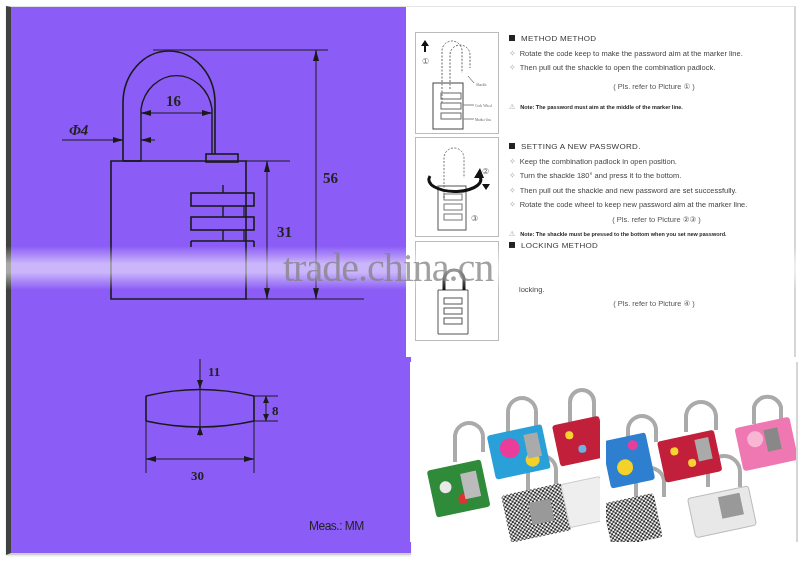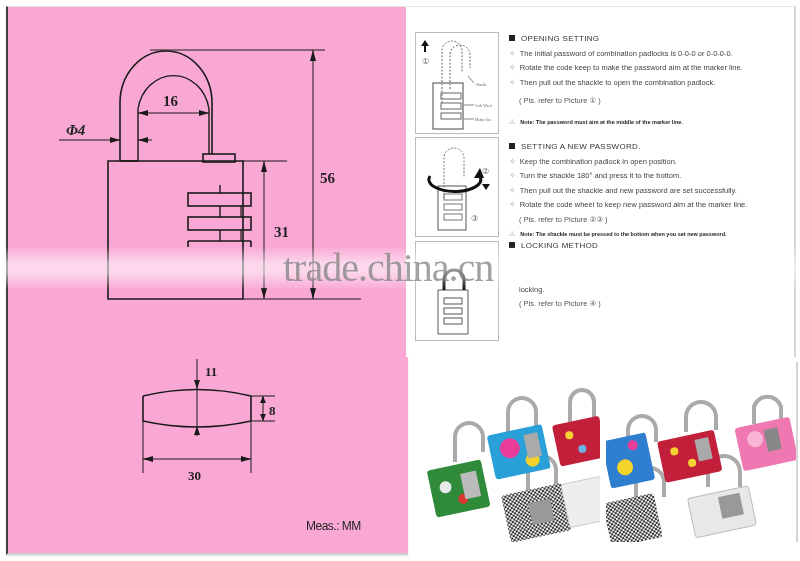--- a/index.html
+++ b/index.html
@@ -1,27 +1,27 @@
 <!DOCTYPE html>
 <html><head>
 <meta charset="utf-8">
 <style>
   html, body { margin:0; padding:0; background:#ffffff; }
   body { width:800px; height:561px; position:relative; overflow:hidden; font-family:"Liberation Sans", sans-serif; }
-  .panel-left { position:absolute; left:6px; top:6px; width:400px; height:546px; background:#f9a8d4; border-left:2px solid #404040; border-top:1px solid #e2e2e2; border-bottom:2px solid #cfcfcf; box-shadow: 0 1px 2px rgba(0,0,0,0.12); }
+  .panel-left { position:absolute; left:6px; top:6px; width:400px; height:546px; background:#8b5cf6; border-left:5px solid #404040; border-top:1px solid #e2e2e2; border-bottom:2px solid #cfcfcf; box-shadow: 0 1px 2px rgba(0,0,0,0.12); }
   .panel-right { position:absolute; left:406px; top:6px; width:388px; height:350px; background:#ffffff; border-right:2px solid #d6d6d6; border-top:1px solid #e5e5e5; }
   svg text { font-family:"Liberation Serif", serif; }
   .dim-label { font-family:"Liberation Serif", serif; font-weight:bold; font-size:15px; fill:#222; }
   .meas { position:absolute; left:298px; top:512px; font-size:12px; color:#222; letter-spacing:-0.5px; }
   .box { position:absolute; border:1px solid #bbb; background:#fff; }
   .instr { position:absolute; font-size:7.5px; color:#444; line-height:14.5px; }
   .instr .head { font-size:8px; color:#333; letter-spacing:0.3px; }
   .instr .head .sq { display:inline-block; width:6px; height:6px; background:#222; margin-right:6px; vertical-align:0; }
   .instr .bul { color:#9a9a9a; margin-right:4px; font-size:8px; }
-  .instr .ref { padding-left:10px; color:#555; }
+  .instr .ref { padding-left:10px; color:#555;text-align:center; }
   .instr .note { font-size:5.5px; font-weight:bold; color:#222; }
   .instr .note .warn { color:#999; margin-right:5px; font-weight:normal; font-size:7px; }
   .watermark { position:absolute; left:283px; top:244px; font-size:40px; color:rgba(130,130,130,0.75); letter-spacing:-1px; font-family:Liberation Serif, serif; }
   .blur-band { position:absolute; left:0; top:246px; width:800px; height:44px; background:linear-gradient(to bottom, rgba(255,255,255,0), rgba(255,255,255,0.55) 40%, rgba(255,255,255,0.55) 60%, rgba(255,255,255,0)); }
   .photo { position:absolute; top:362px; height:180px; background:#fff; overflow:hidden; }
 </style>
 </head>
 <body>
 
 <div class="panel-left">
@@ -117,22 +117,21 @@
     <polygon points="9,7 5,13 13,13" fill="#111"></polygon>
     <rect x="8" y="13" width="2" height="6" fill="#111"></rect>
     <text x="6" y="31" font-size="8" fill="#666">①</text>
     <text x="60" y="53" font-size="3.5" fill="#666">Shackle</text>
     <text x="59" y="74" font-size="3.5" fill="#666">Code Wheel</text>
     <text x="59" y="88" font-size="3.5" fill="#666">Marker line</text>
   </svg>
 </div>
 
 <div class="instr" style="left:509px; top:32px; width:280px;">
-  <div class="head"><span class="sq"></span><span>OPENING SETTING</span></div>
-  <div><span class="bul">✧</span><span>The initial password of combination padlocks is 0-0-0 or 0-0-0-0.</span></div>
+  <div class="head"><span class="sq"></span><span>METHOD METHOD</span></div>
   <div><span class="bul">✧</span><span>Rotate the code keep to make the password aim at the marker line.</span></div>
   <div><span class="bul">✧</span><span>Then pull out the shackle to open the combination padlock.</span></div>
   <div class="ref" style="margin-top:4px">( Pls. refer to Picture ① )</div>
   <div class="note" style="margin-top:6px"><span class="warn">⚠</span><span>Note: The password must aim at the middle of the marker line.</span></div>
 </div>
 
 <div class="box" style="left:415px; top:137px; width:82px; height:98px;">
   <svg width="82" height="98">
     <g stroke="#777" fill="none" stroke-width="1">
       <path d="M28,60 L28,20 A10,10 0 0 1 48,20 L48,40" stroke-dasharray="2,1.5"></path>

